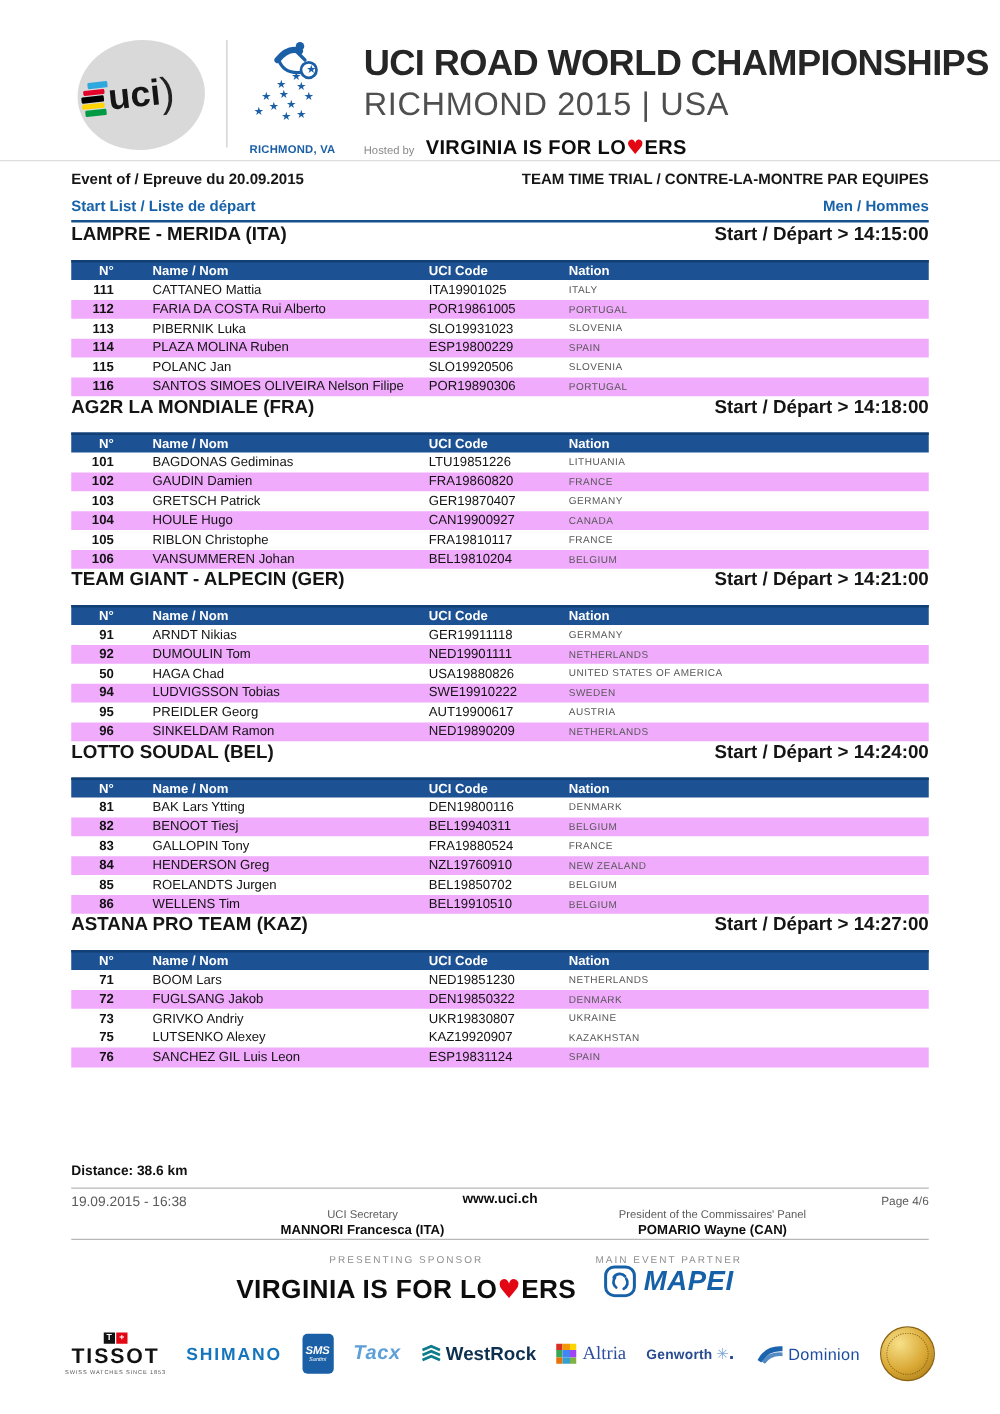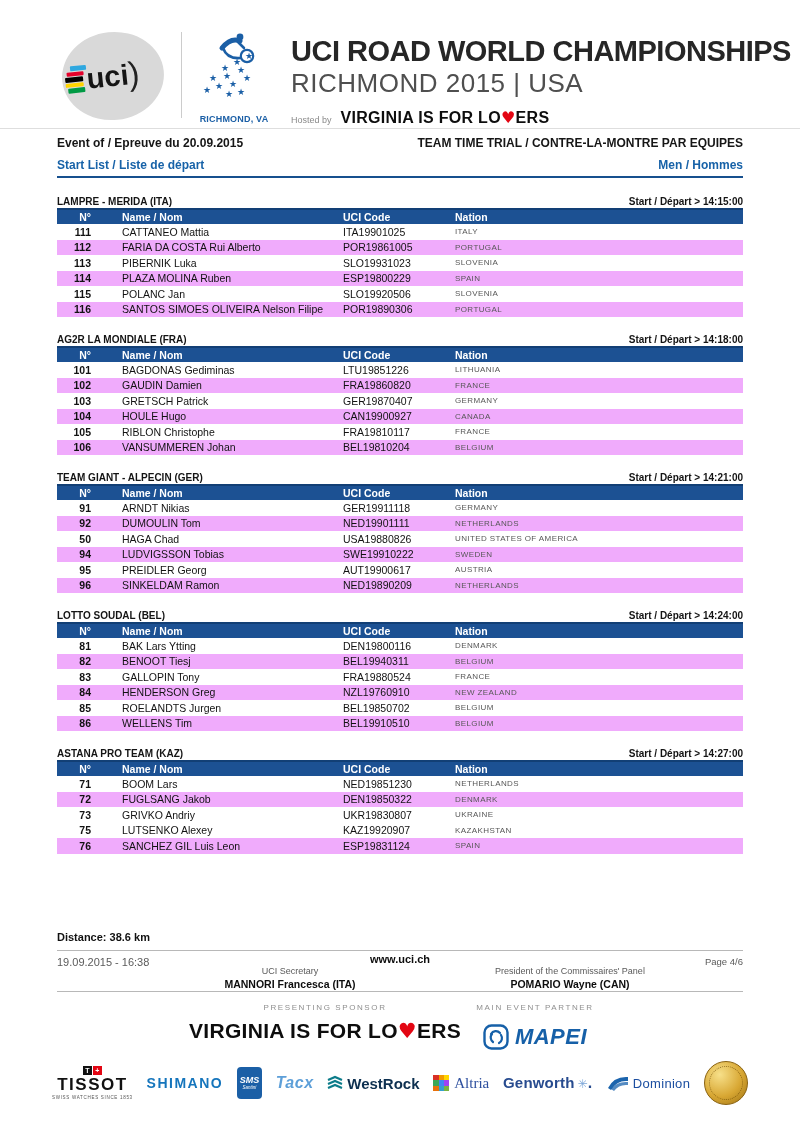--- a/index.html
+++ b/index.html
@@ -40,21 +40,21 @@
   .event-row1 { position:absolute; top:136px; left:57px; right:57px; display:flex;
                 justify-content:space-between; font-size:12px; font-weight:bold; color:#161616; }
   .event-row2 { position:absolute; top:158px; left:57px; right:57px; display:flex;
                 justify-content:space-between; font-size:12px; font-weight:bold; color:#1762a8; }
   .navy-rule { position:absolute; top:176px; left:57px; right:57px; height:2px; background:#17508e; }
 
   
   #teams { position:absolute; top:186px; left:57px; width:686px; }
   .team-block { height:138px; }
   .team-head { display:flex; justify-content:space-between; align-items:flex-end;
-               height:22px; padding-bottom:1px; font-size:10px; font-weight:bold; color:#141414; }
+               height:22px; padding-bottom:12px; font-size:15px; font-weight:bold; color:#141414; }
   .t-hrow { display:grid; grid-template-columns:40px 246px 112px 1fr; height:16px;
             background:#1c5193; border-top:2px solid #123f75; color:#fff;
             font-size:10.5px; font-weight:bold; align-items:center; }
   .t-row { display:grid; grid-template-columns:40px 246px 112px 1fr; height:15.5px;
            align-items:center; font-size:10.5px; color:#121212; }
   .t-row.alt { background:#f0abfc; }
   .c-no { text-align:right; padding-right:6px; }
   .t-row .c-no { font-weight:bold;text-align:right; }
   .c-name { padding-left:25px; white-space:nowrap; overflow:hidden; }
   .t-row .c-nation { font-size:8px; color:#575757; letter-spacing:0.4px; }
@@ -70,21 +70,21 @@
   .f-secretary { left:150px; width:280px; }
   .f-president { left:420px; width:300px; }
   .f-role { font-size:9px; color:#5a5a5a; }
   .f-name { font-size:10.5px; font-weight:bold; color:#0d0d0d; margin-top:2px; }
 
   
   .sp-presenting { position:absolute; top:1003px; left:170px; width:310px; text-align:center; }
   .sp-main { position:absolute; top:1003px; left:450px; width:170px; text-align:center; }
   .sp-label { font-size:8px; color:#8f8f8f; letter-spacing:1.6px; }
   .sp-viv { margin-top:7px; font-size:21px; font-weight:bold; color:#0d0d0d; letter-spacing:0.3px; }
-  .mapei-row { margin-top:12px; display:flex; align-items:flex-end; justify-content:center; gap:6px; }
+  .mapei-row { margin-top:0; display:flex; align-items:flex-end; justify-content:center; gap:6px; }
   .mapei-text { font-size:22px; font-weight:bold; font-style:italic; color:#1660a8; letter-spacing:0.5px; }
 
   
   .logo-strip { position:absolute; top:1056px; left:52px; right:52px; height:54px;
                 display:flex; align-items:center; justify-content:space-between; }
   .tissot { text-align:center; }
   .tissot-plus { display:flex; justify-content:center; gap:1px; margin-bottom:1px; }
   .tissot-plus span { width:9px; height:9px; font-size:7px; font-weight:bold; color:#fff; line-height:9px; display:block; }
   .sq-t { background:#111; } .sq-plus { background:#e30613; }
   .tissot-word { font-size:17px; font-weight:900; letter-spacing:1.5px; color:#111; line-height:1; }
@@ -94,21 +94,21 @@
                display:flex; flex-direction:column; align-items:center; justify-content:center; }
   .sms-top { font-size:9px; font-weight:900; font-style:italic; line-height:1; }
   .sms-sub { font-size:4.5px; font-style:italic; }
   .tacx { font-size:16px; font-weight:bold; font-style:italic; color:#5d9fd8; letter-spacing:0.5px; }
   .westrock { display:flex; align-items:center; gap:4px; }
   .westrock-text { font-size:15px; font-weight:bold; color:#0d3050; }
   .altria { display:flex; align-items:center; gap:5px; }
   .altria-mosaic { width:16px; height:16px; display:grid; grid-template-columns:repeat(3,1fr); grid-template-rows:repeat(3,1fr); }
   .altria-text { font-family:"Liberation Serif",serif; font-size:15px; color:#2d4f9e; }
   .genworth { display:flex; align-items:baseline; }
-  .genworth-text { font-size:15px; color:#274b8f; font-weight:bold; letter-spacing:0.2px; }
+  .genworth-text { font-size:11px; color:#274b8f; font-weight:bold; letter-spacing:0.2px; }
   .genworth-star { font-size:12px; color:#7fa8d9; margin-left:3px; }
   .genworth-dot { font-size:16px; color:#274b8f; font-weight:bold; }
   .dominion { display:flex; align-items:center; gap:3px; }
   .dominion-text { font-size:13px; font-weight:400; color:#1b4ea0; letter-spacing:0.3px; }
   .coin { width:44px; height:44px; border-radius:50%; position:relative;
           background:radial-gradient(circle at 35% 30%, #f7e08a, #d8a733 55%, #9c7012);
           border:1px solid #8a6210; }
   .coin::after { content:""; position:absolute; inset:4px; border-radius:50%;
                  border:1px dotted rgba(110,75,5,0.65); }
 </style>

